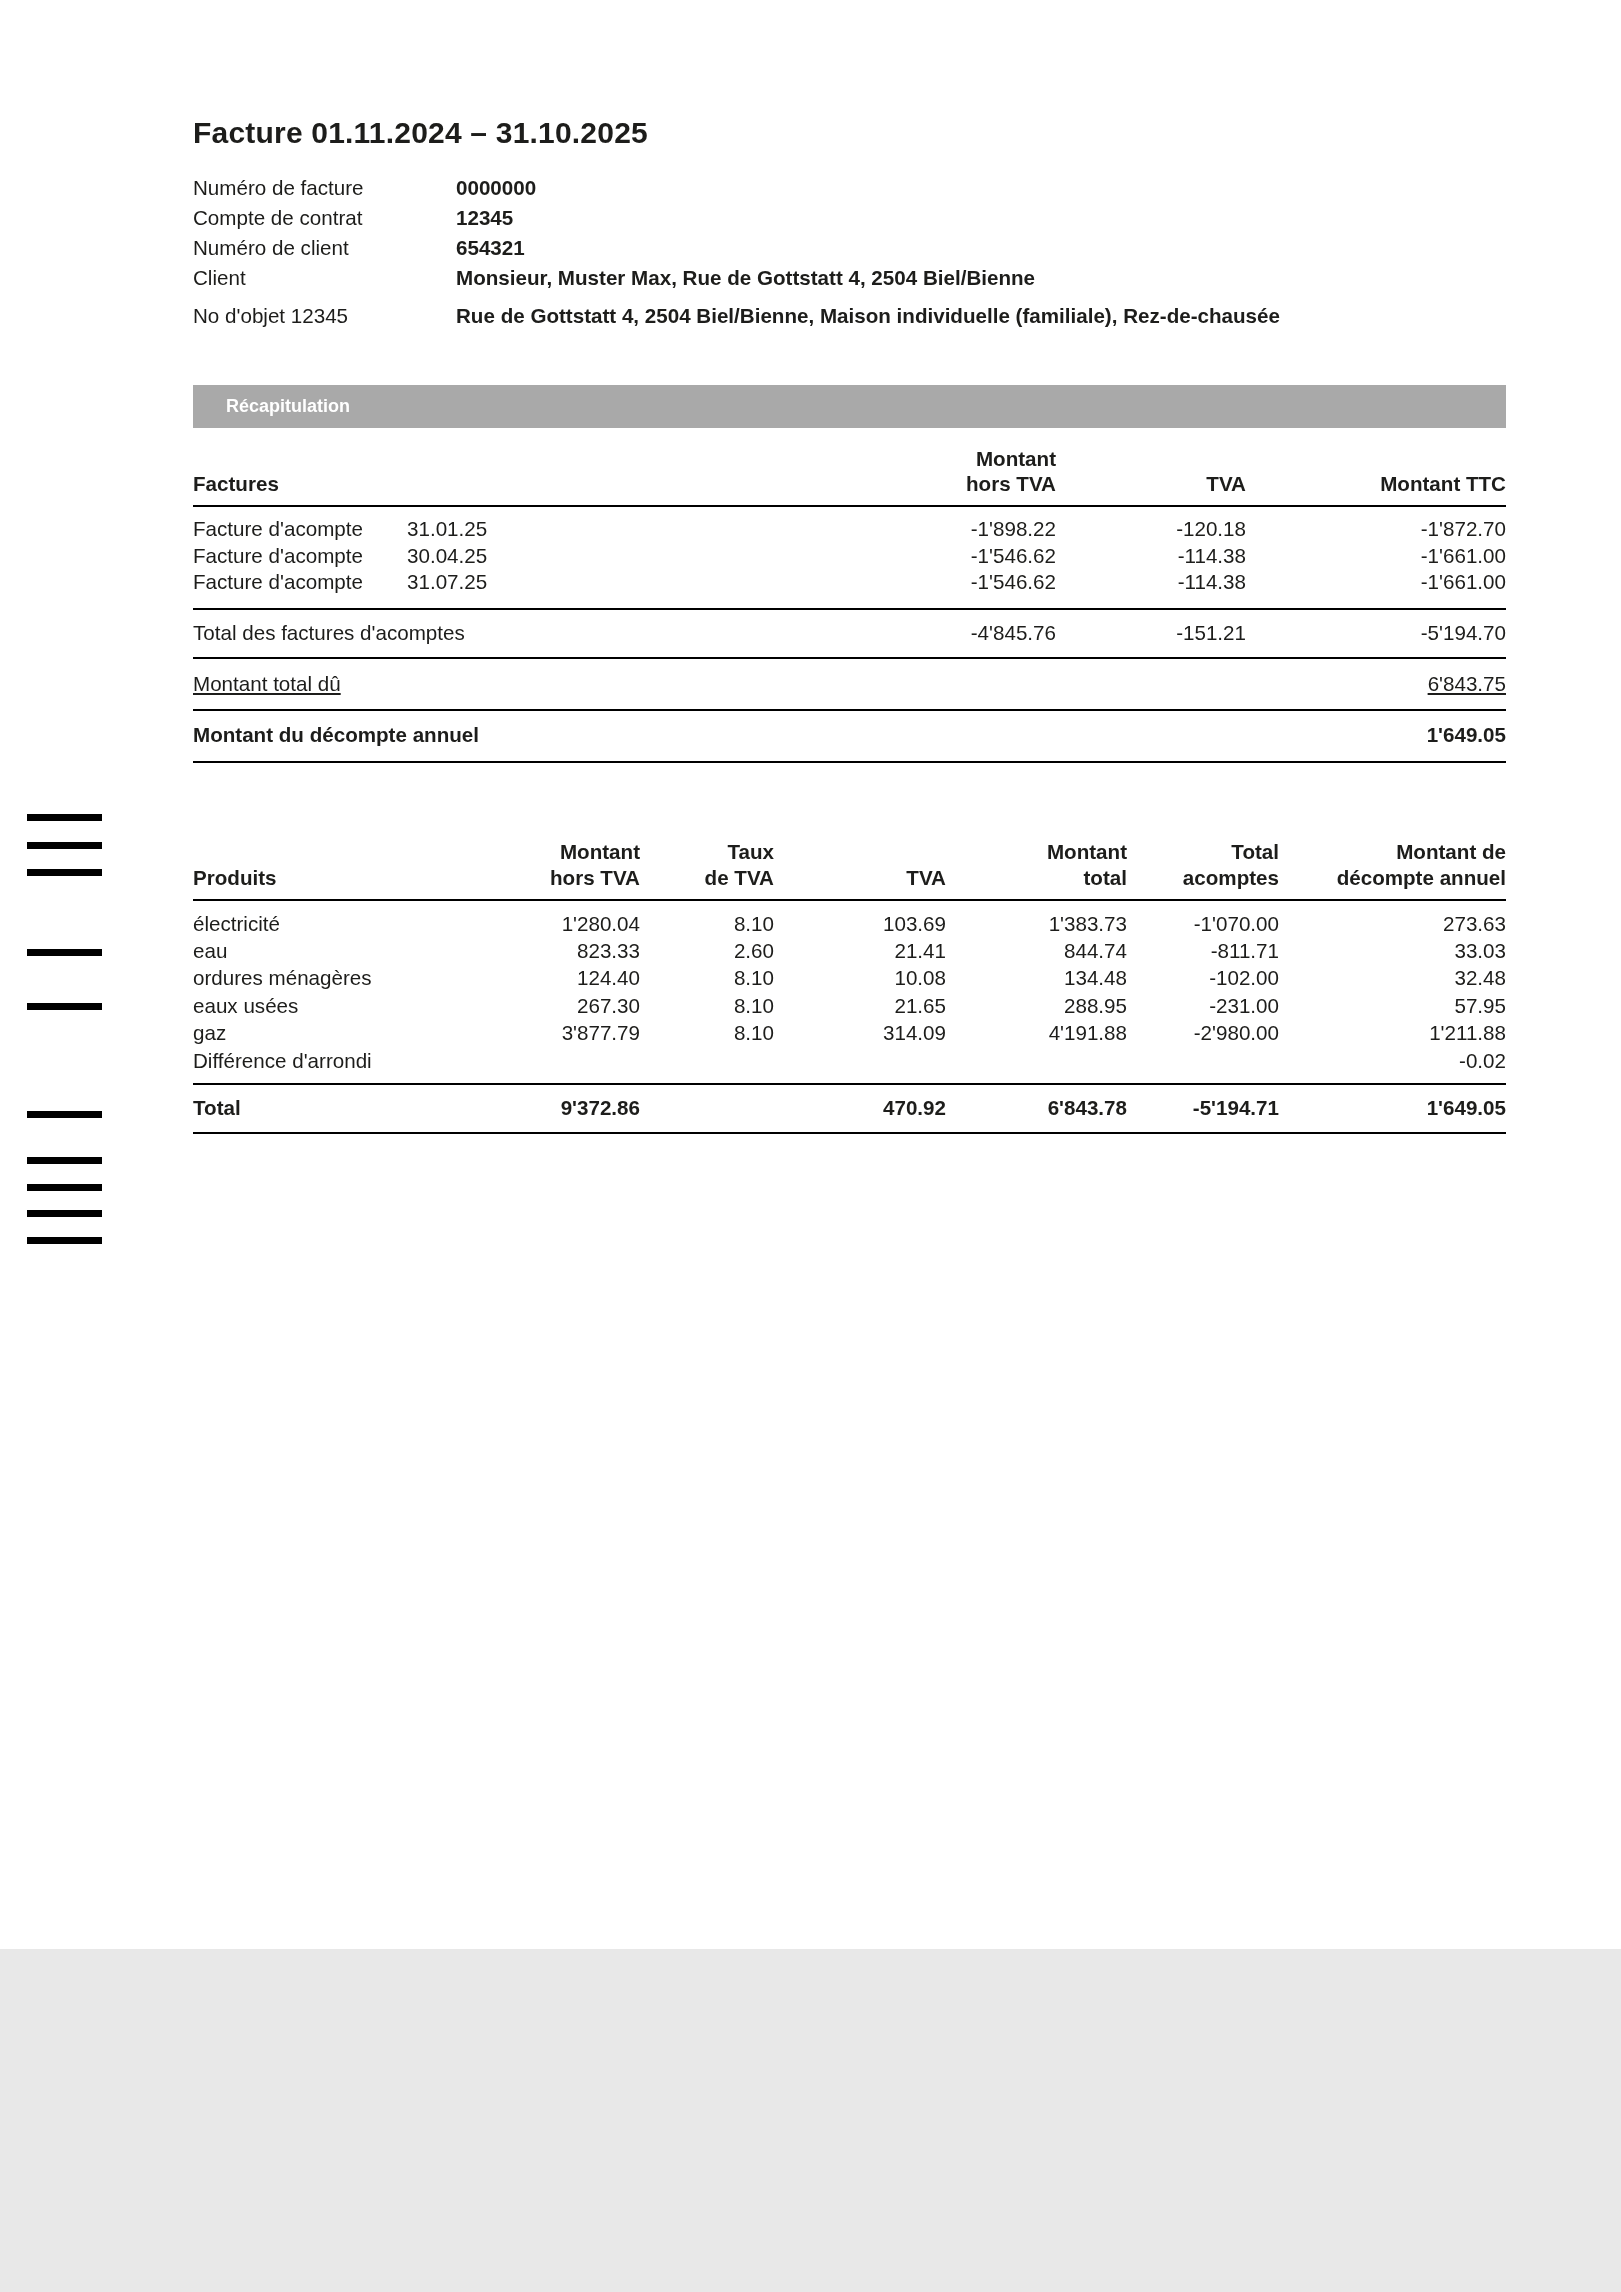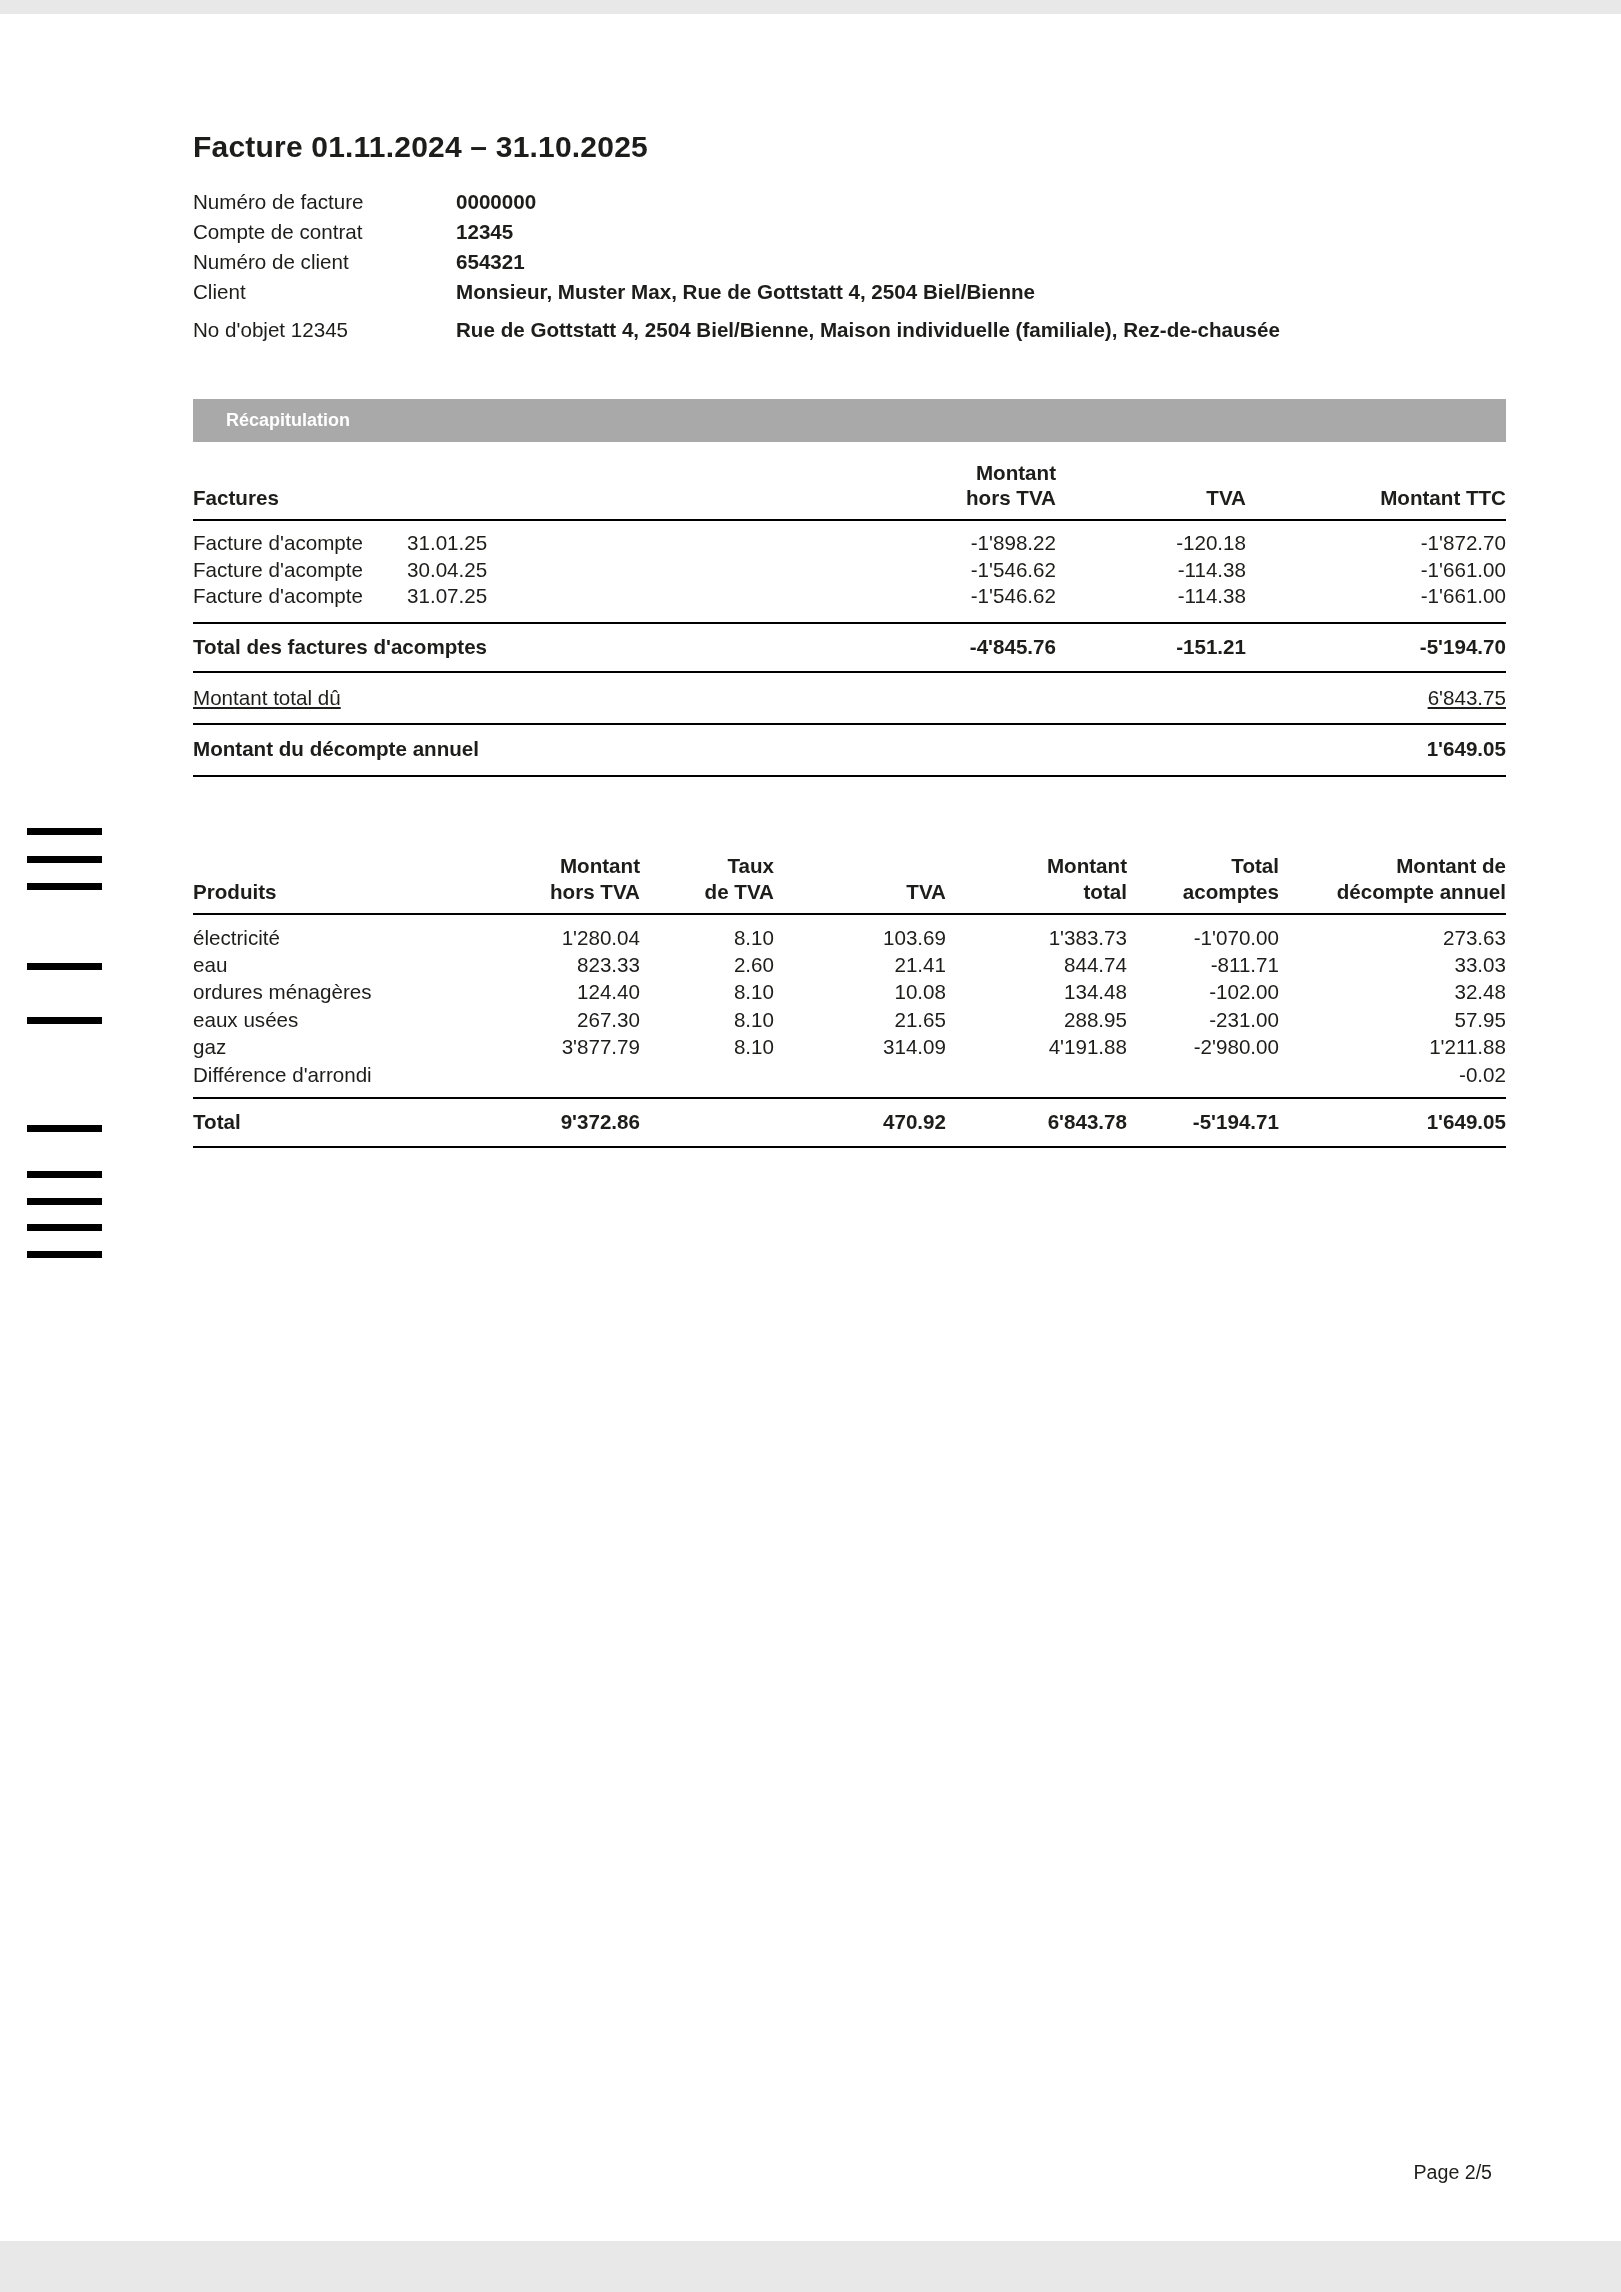--- a/index.html
+++ b/index.html
@@ -1,24 +1,23 @@
 <!DOCTYPE html>
 <html><head>
 <meta charset="utf-8">
 <style>
   html, body { margin: 0; padding: 0; background: #e8e8e8; }
   .page {
     position: relative;
     width: 1621px;
-    height: 2227px;
+    height: 1949px;
     background: #ffffff;
     font-family: "Liberation Sans", sans-serif;
     color: #1d1d1b;
     overflow: hidden;
-    margin-top: 14px;
   }
 
   
   .omr-mark {
     position: absolute;
     left: 27.4px;
     width: 75px;
     height: 6.9px;
     background: #000;
   }
@@ -74,21 +73,21 @@
   .recap-table .hdr-top td { padding-top: 17.6px; }
   .recap-table .hdr-bottom td { padding-bottom: 8.8px; border-bottom: 2.9px solid #000; }
   .recap-table .row td { line-height: 26.5px; }
   .recap-table .row.first td { padding-top: 8.8px; }
   .recap-table .row.lastrow td { padding-bottom: 12.7px; }
   .recap-table .total td {
     border-top: 2.9px solid #000;
     border-bottom: 2.9px solid #000;
     padding-top: 9.8px;
     padding-bottom: 10.8px;
-    font-weight: 700;
+    font-weight: 400;
     line-height: 26.5px;
   }
   .recap-table .due td {
     border-bottom: 2.9px solid #000;
     padding-top: 11.8px;
     padding-bottom: 10.8px;
     line-height: 26.5px;
     text-decoration: underline;
   }
   .recap-table .annual td {

